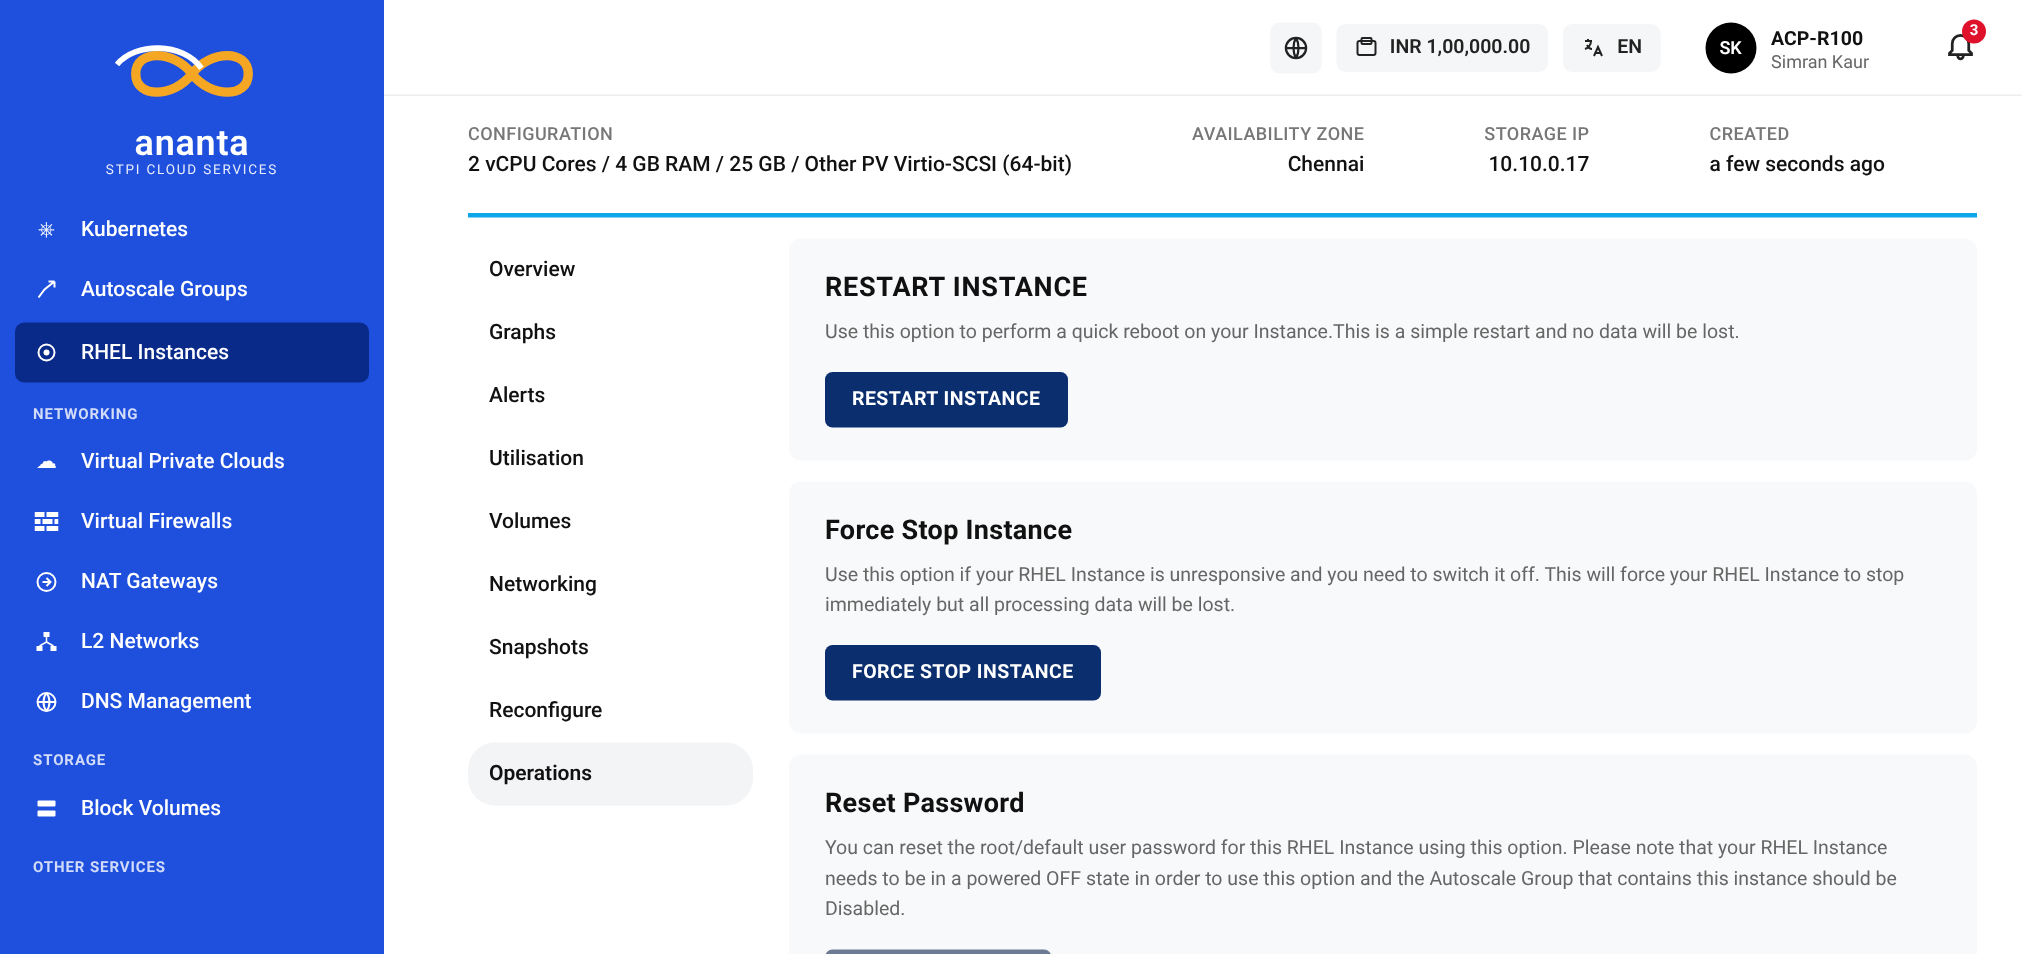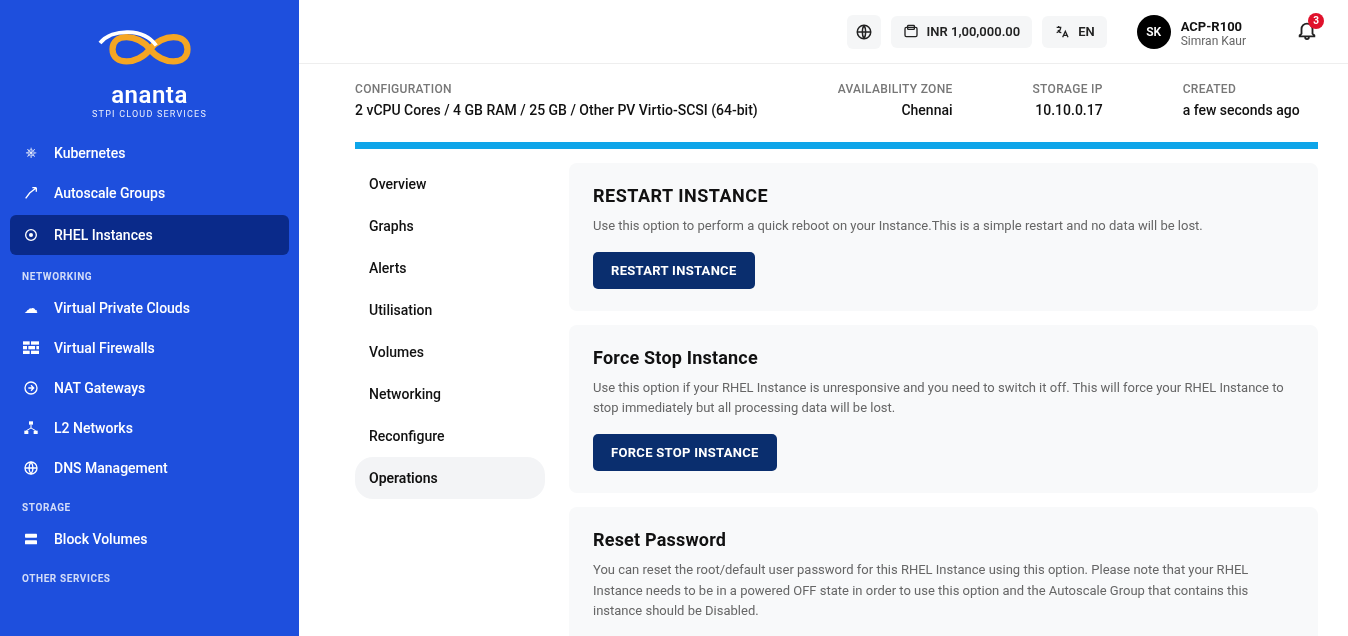--- a/index.html
+++ b/index.html
@@ -1,38 +1,38 @@
 <!DOCTYPE html>
 <html><head>
 <meta charset="utf-8">
 <style>
 * { margin: 0; padding: 0; box-sizing: border-box; font-family: -apple-system, BlinkMacSystemFont, "Segoe UI", Roboto, Arial, sans-serif; }
 body { width: 1348px; height: 636px; overflow: hidden; background: #fff; display: flex; }
-.sidebar { width: 299px; height: 636px; background: #1e4fdd; color: #fff; overflow-y: auto; flex-shrink: 0; }
+.sidebar { width: 256px; height: 636px; background: #1e4fdd; color: #fff; overflow-y: auto; flex-shrink: 0; }
 .logo-area { padding: 18px 0 10px; text-align: center; }
 .logo-area svg { width: 150px; }
 .logo-text { font-size: 24px; font-weight: 600; letter-spacing: 0.5px; margin-top: -4px; }
 .logo-sub { font-size: 9px; letter-spacing: 1.2px; opacity: 0.9; }
 .nav-item { display: flex; align-items: center; gap: 14px; padding: 11px 22px; font-size: 14px; font-weight: 500; cursor: pointer; color: #fff; }
 .nav-item.active { background: #0a2a8a; border-radius: 6px; margin: 2px 10px; padding: 11px 12px; }
 .nav-section { font-size: 10px; font-weight: 700; letter-spacing: 0.6px; padding: 14px 22px 6px; color: rgba(255,255,255,0.8); text-transform: uppercase; }
 .nav-icon { width: 18px; height: 18px; flex-shrink: 0; display: flex; align-items: center; justify-content: center; }
 .main { flex: 1; display: flex; flex-direction: column; height: 636px; }
 .topbar { height: 64px; display: flex; align-items: center; justify-content: flex-end; padding: 0 30px; gap: 10px; border-bottom: 1px solid #eee; }
 .tb-box { background: #f5f6f7; border-radius: 6px; padding: 8px 12px; display: flex; align-items: center; gap: 8px; font-size: 13px; font-weight: 600; color: #222; }
 .tb-icon-sq { background: #f5f6f7; border-radius: 6px; width: 34px; height: 34px; display: flex; align-items: center; justify-content: center; }
 .user-block { display: flex; align-items: flex-end; gap: 10px; margin-left: 20px; }
 .avatar { width: 34px; height: 34px; border-radius: 50%; background: #000; color: #fff; display: flex; align-items: center; justify-content: center; font-size: 12px; font-weight: 600; }
 .user-text { line-height: 1.2; }
 .user-text .u1 { font-size: 13px; font-weight: 700; color: #111; }
 .user-text .u2 { font-size: 12px; color: #666; }
 .bell { position: relative; margin-left: 40px; }
 .bell-badge { position: absolute; top: -6px; right: -6px; background: #e0112b; color: #fff; font-size: 10px; font-weight: 700; border-radius: 50%; width: 16px; height: 16px; display: flex; align-items: center; justify-content: center; }
 .content { flex: 1; overflow-y: auto; padding: 0 30px 30px 56px; }
-.info-row { display: flex; gap: 80px; padding: 18px 0 24px; border-bottom: 7px solid #0ea5e9; }
+.info-row { display: flex; gap: 80px; padding: 18px 0 24px; border-bottom: 3px solid #0ea5e9; }
 .info-cell .lbl { font-size: 12px; letter-spacing: 0.3px; color: #777; font-weight: 500; margin-bottom: 6px; }
 .info-cell .val { font-size: 14px; color: #111; font-weight: 500; text-align: right; }
 .panel-layout { display: flex; gap: 24px; margin-top: 14px; }
 .tab-list { width: 190px; flex-shrink: 0; }
 .tab-item { padding: 13px 14px; font-size: 14px; color: #111; cursor: pointer; border-radius: 18px; font-weight: 500; }
 .tab-item.active { background: #f3f4f6; font-weight: 600; }
 .cards { flex: 1; display: flex; flex-direction: column; gap: 14px; }
 .card { background: #f8f9fa; border-radius: 8px; padding: 22px 24px; }
 .card h3 { font-size: 18px; font-weight: 700; color: #111; margin-bottom: 10px; letter-spacing: 0.2px; }
 .card h3.upper { text-transform: uppercase; letter-spacing: 0.5px; }
@@ -198,20 +198,21 @@
     </div>
 
     <div class="panel-layout">
       <div class="tab-list">
         <div class="tab-item">Overview</div>
         <div class="tab-item">Graphs</div>
         <div class="tab-item">Alerts</div>
         <div class="tab-item">Utilisation</div>
         <div class="tab-item">Volumes</div>
         <div class="tab-item">Networking</div>
+        <div class="tab-item">Snapshots</div>
         <div class="tab-item">Reconfigure</div>
         <div class="tab-item active">Operations</div>
       </div>
 
       <div class="cards">
         <div class="card">
           <h3 class="upper">RESTART INSTANCE</h3>
           <p>Use this option to perform a quick reboot on your Instance.This is a simple restart and no data will be lost.</p>
           <button class="btn btn-dark">RESTART INSTANCE</button>
         </div>

